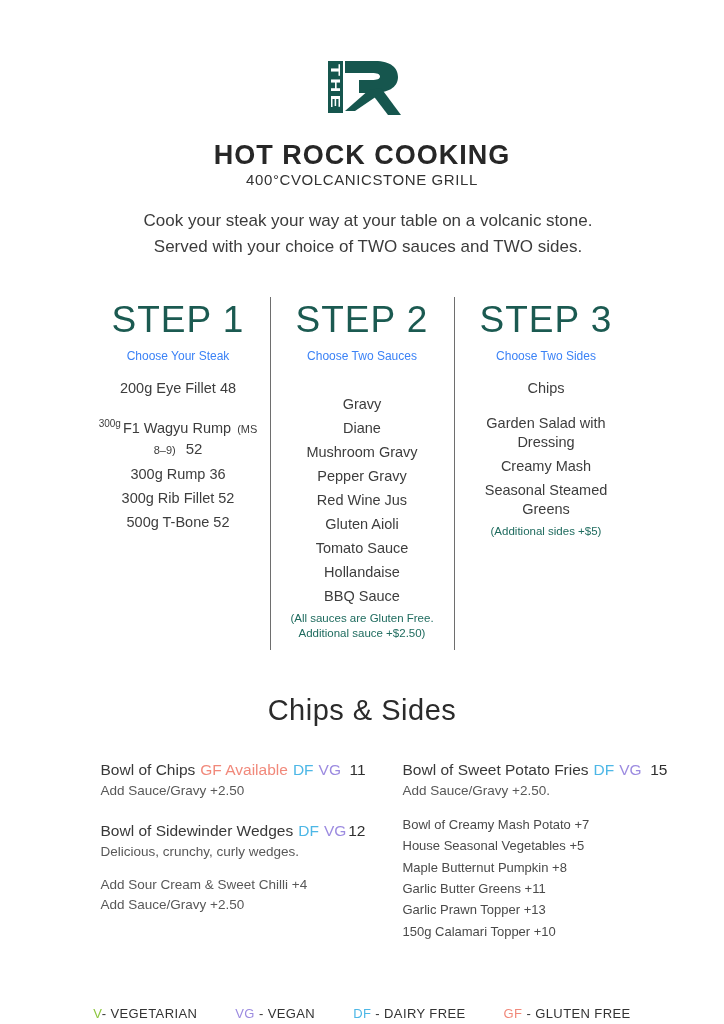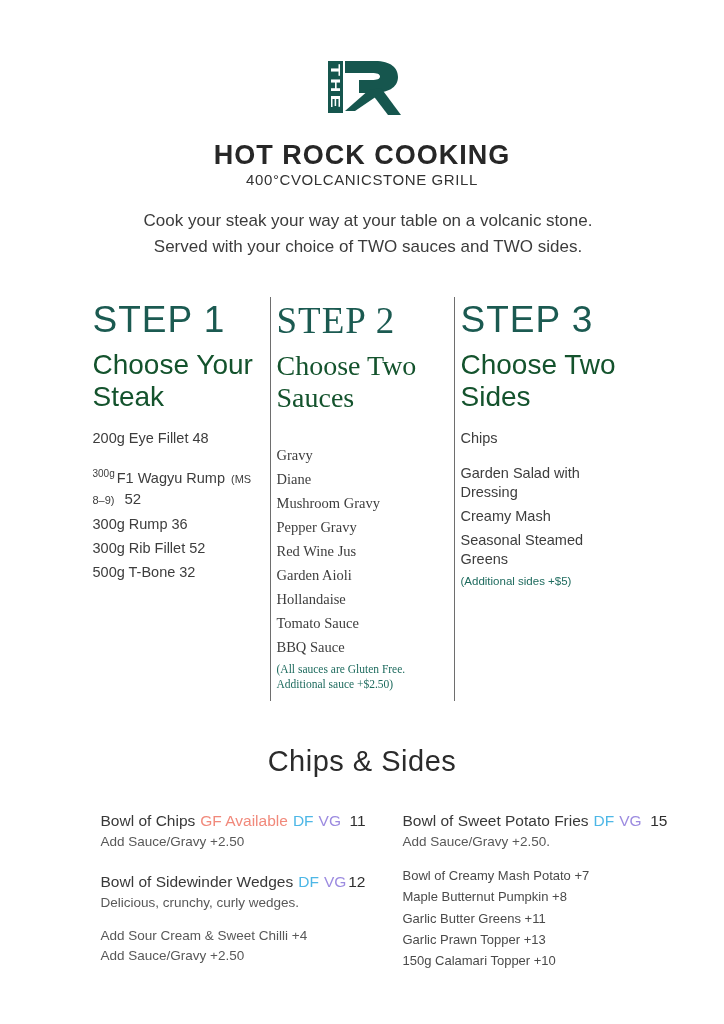--- a/index.html
+++ b/index.html
@@ -13,24 +13,24 @@
     text-align:center; font-size:27px; font-weight:600; color:#272727;
     letter-spacing:1px; margin-top:14px;
   }
   .page-subtitle {
     text-align:center; font-size:15px; font-weight:500; color:#333;
     letter-spacing:0.6px; 
   }
   .intro { text-align:center; font-size:17px; color:#3c3c3c; line-height:1.55; margin-top:20px;padding-left:12px; }
 
   .steps { display:flex; margin:36px 30px 0 30px; align-items:stretch; }
-  .step-col { flex:1 1 0; padding:2px 6px 8px 6px; }
-  .step-col.middle { border-left:1px solid #6e6e6e; border-right:1px solid #6e6e6e;font-family:Liberation Serif, serif; }
+  .step-col { flex:1 1 0; text-align:center; padding:2px 6px 8px 6px; }
+  .step-col.middle { border-left:1px solid #6e6e6e; border-right:1px solid #6e6e6e; }
   .step-title { font-size:37px; color:#1b5a51; letter-spacing:1px; }
-  .step-sub { font-size:28px; color:#14532d; margin-top:8px; }
+  .step-sub { font-size:12px; color:#3b82f6; margin-top:8px; }
   .step-items { margin-top:16px; }
   .step-items.late { margin-top:32px; }
   .mi { font-size:14.5px; color:#3d3d3d; line-height:19px; margin-bottom:5px; }
   .gap-top { margin-top:16px; }
   .sup { font-size:10px; vertical-align:super; margin-right:2px; }
   .grade { font-size:11px; margin-left:2px; }
   .wprice { font-size:15px; margin-left:10px; }
   .step-note { font-size:11.5px; color:#1e6b5e; line-height:1.35; margin-top:2px; }
 
   .cs-heading { text-align:center; font-size:29px; font-weight:500; color:#2b2b2b; margin-top:44px; letter-spacing:0.5px; }
@@ -84,36 +84,36 @@
       <div class="step-title">STEP 1</div>
       <div class="step-sub">Choose Your Steak</div>
       <div class="step-items">
         <div class="mi">200g Eye Fillet 48</div>
         <div class="mi gap-top">
           <span class="sup">300g</span><span>F1 Wagyu Rump</span>
           <span class="grade">(MS 8–9)</span><span class="wprice">52</span>
         </div>
         <div class="mi">300g Rump 36</div>
         <div class="mi">300g Rib Fillet 52</div>
-        <div class="mi">500g T-Bone 32</div>
+        <div class="mi">500g T-Bone 52</div>
       </div>
     </div>
 
     <div class="step-col middle">
       <div class="step-title">STEP 2</div>
       <div class="step-sub">Choose Two Sauces</div>
       <div class="step-items late">
         <div class="mi">Gravy</div>
         <div class="mi">Diane</div>
         <div class="mi">Mushroom Gravy</div>
         <div class="mi">Pepper Gravy</div>
         <div class="mi">Red Wine Jus</div>
-        <div class="mi">Garden Aioli</div>
+        <div class="mi">Gluten Aioli</div>
+        <div class="mi">Tomato Sauce</div>
         <div class="mi">Hollandaise</div>
-        <div class="mi">Tomato Sauce</div>
         <div class="mi">BBQ Sauce</div>
         <div class="step-note">
           <div>(All sauces are Gluten Free.</div>
           <div>Additional sauce +$2.50)</div>
         </div>
       </div>
     </div>
 
     <div class="step-col">
       <div class="step-title">STEP 3</div>
@@ -155,20 +155,21 @@
 
     <div class="cs-col">
       <div class="cs-head">
         <span class="cs-name"><span>Bowl of Sweet Potato Fries</span><span class="tag t-df">DF</span><span class="tag t-vg">VG</span></span>
         <span class="cs-price">15</span>
       </div>
       <div class="cs-sub">Add Sauce/Gravy +2.50.</div>
 
       <div class="cs-extras">
         <div>Bowl of Creamy Mash Potato +7</div>
+        <div>House Seasonal Vegetables +5</div>
         <div>Maple Butternut Pumpkin +8</div>
         <div>Garlic Butter Greens +11</div>
         <div>Garlic Prawn Topper +13</div>
         <div>150g Calamari Topper +10</div>
       </div>
     </div>
 
   </div>
 
   <div class="legend">

